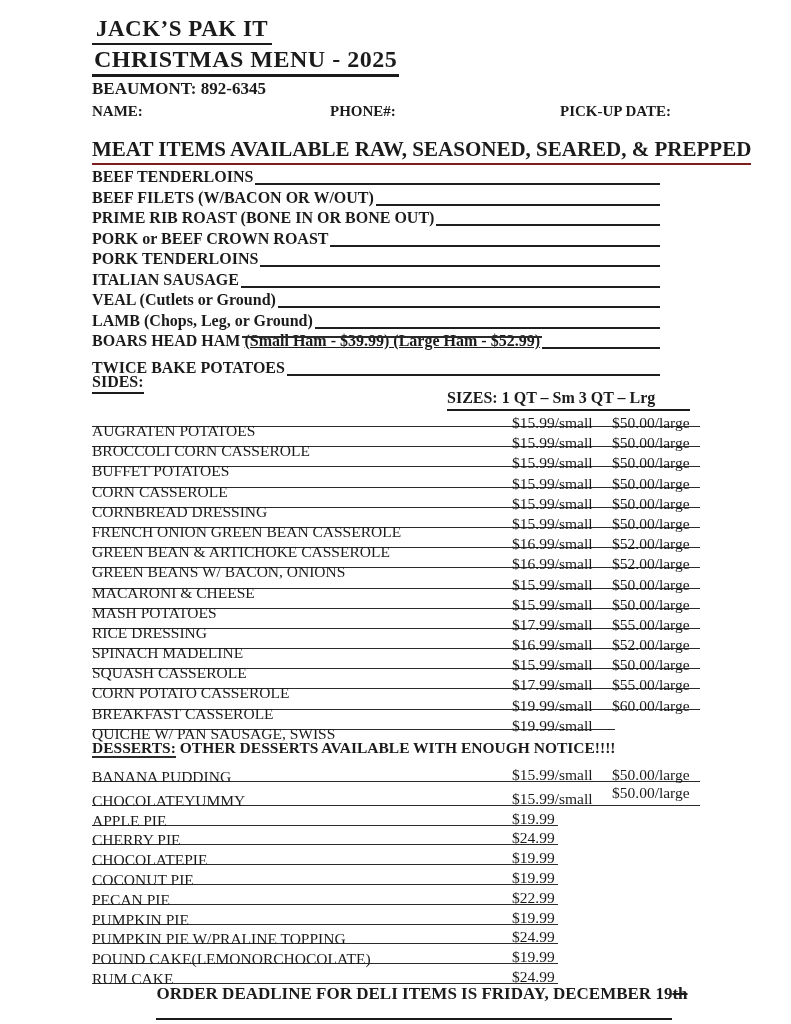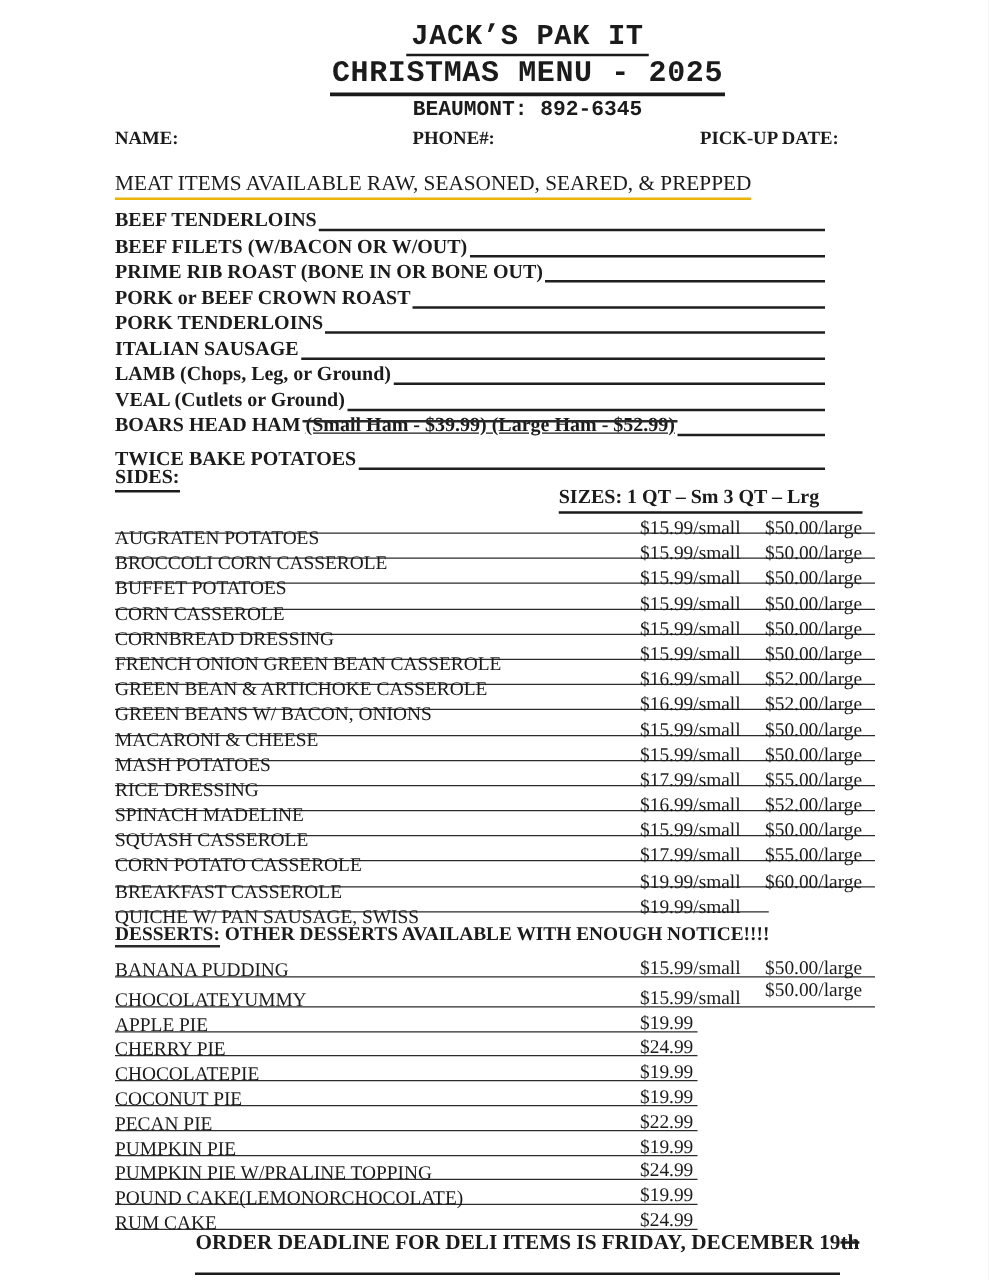--- a/index.html
+++ b/index.html
@@ -2,32 +2,32 @@
 <html><head>
 <meta charset="utf-8">
 <style>
   html,body{margin:0;padding:0;background:#e8e8e8;}
   .page{
     position:relative;width:791px;height:1024px;background:#ffffff;
     font-family:"Liberation Serif","DejaVu Serif",serif;color:#1b1b1b;
     overflow:hidden;margin:0 auto;
   }
   
-  .header{position:absolute;left:92px;top:16px;width:660px;text-align:center;font-family:Liberation Mono, monospace;}
+  .header{position:absolute;left:92px;top:16px;width:660px;text-align:left;}
   .title{font-size:23px;font-weight:bold;display:inline-block;
          border-bottom:2.5px solid #1b1b1b;padding:0 4px 1px 4px;letter-spacing:.5px;}
   .subtitle{margin-top:1px;}
   .subtitle span{font-size:24px;font-weight:bold;display:inline-block;
          border-bottom:3px solid #1b1b1b;padding:0 2px 1px 2px;letter-spacing:.5px;}
   .phone-line{font-size:17px;font-weight:bold;margin-top:2px;}
   .info-label{position:absolute;font-size:15px;font-weight:bold;top:103px;}
   .lbl-name{left:92px;} .lbl-phone{left:330px;} .lbl-pickup{left:560px;}
   
-  .meat-heading{position:absolute;left:92px;top:137px;font-size:17px;font-weight:normal;
-        border-bottom:2px solid #eab308;padding-bottom:1px;}
+  .meat-heading{position:absolute;left:92px;top:137px;font-size:21px;font-weight:bold;
+        border-bottom:2px solid #7f1d1d;padding-bottom:1px;}
   .meat-rows{position:absolute;left:92px;top:167px;width:568px;}
   .meat-row{display:flex;height:20.5px;line-height:20.5px;font-size:16px;font-weight:bold;white-space:pre;justify-content:flex-end;}
   .meat-row.gap-before{margin-top:6px;}
   .blank{flex:1;position:relative;margin-left:2px;}
   .blank::after{content:"";position:absolute;left:0;right:0;bottom:2.5px;border-bottom:2px solid #1f1f1f;}
   .struck{position:relative;text-decoration:underline;}
   .struck::after{content:"";position:absolute;left:-2px;right:-2px;top:4.5px;border-top:2px solid #2a2a2a;}
   
   .sides-heading{position:absolute;left:92px;top:373px;font-size:16px;font-weight:bold;
         border-bottom:2px solid #1b1b1b;padding-bottom:1px;}
@@ -99,26 +99,26 @@
     <span>PORK TENDERLOINS</span>
     
     <span class="blank"></span>
   </div>
       <div class="meat-row no-large">
     <span>ITALIAN SAUSAGE</span>
     
     <span class="blank"></span>
   </div>
       <div class="meat-row no-large">
+    <span>VEAL (Cutlets or Ground)</span>
+    
+    <span class="blank"></span>
+  </div>
+      <div class="meat-row no-large">
     <span>LAMB (Chops, Leg, or Ground)</span>
-    
-    <span class="blank"></span>
-  </div>
-      <div class="meat-row no-large">
-    <span>VEAL (Cutlets or Ground)</span>
     
     <span class="blank"></span>
   </div>
       <div class="meat-row no-large">
     <span>BOARS HEAD HAM </span>
     <span class="struck">(Small Ham - $39.99) (Large Ham - $52.99)</span>
     <span class="blank"></span>
   </div>
       <div class="meat-row no-large gap-before">
     <span>TWICE BAKE POTATOES</span>

